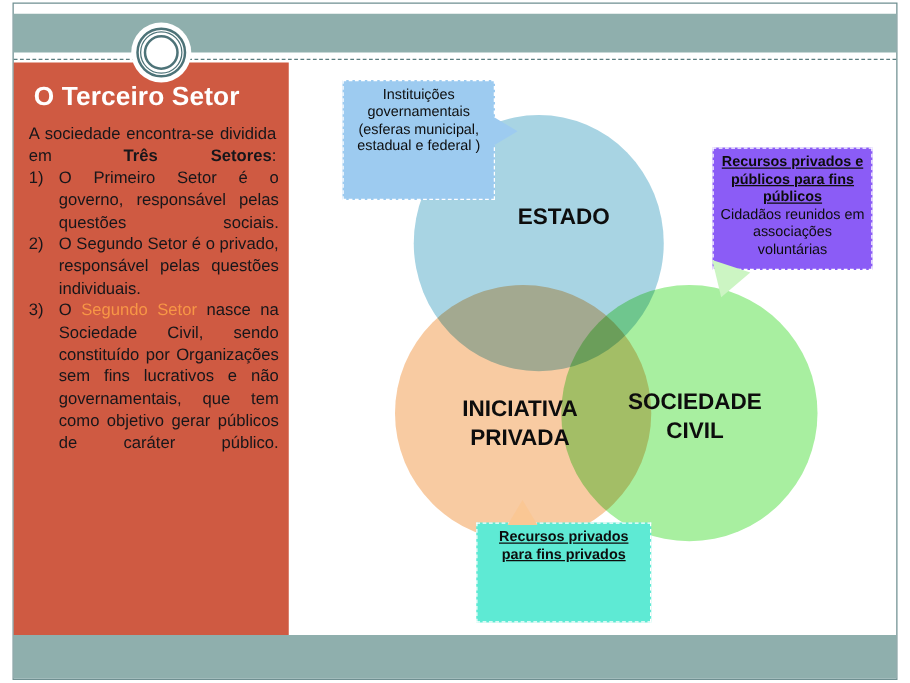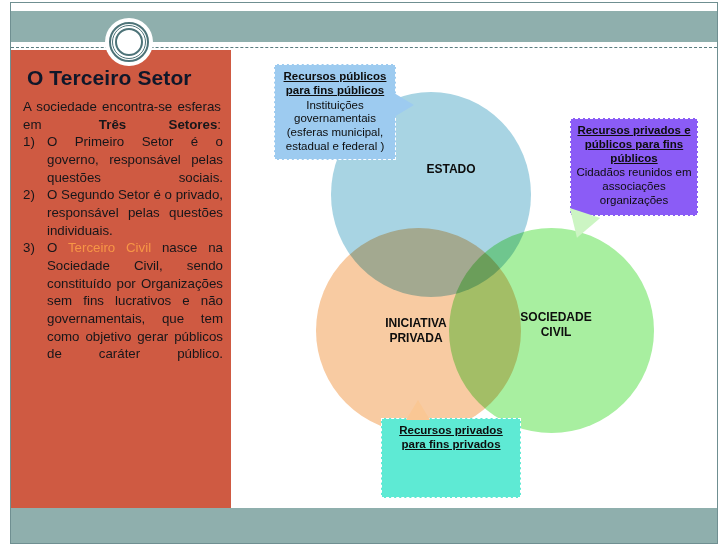--- a/index.html
+++ b/index.html
@@ -73,21 +73,21 @@
     left:11px;top:50px;
     width:220px;height:458px;
     background:#CF5A42;
     box-sizing:border-box;
     padding:10px 8px 0 10px;
   }
   .sidebar h1{
     margin:6px 0 8px 6px;
     font-size:21px;
     font-weight:bold;
-    color:#0f172a;
+    color:#ffffff;
     letter-spacing:.1px;
   }
   .sb-p{
     font-size:13.3px;
     color:#17161a;
     text-align:justify;
     text-align-last:justify;
     line-height:1.33;
     margin:0 2px 0 2px;
   }
@@ -127,21 +127,21 @@
   .c-privada{
     left:85px;top:178px;width:205px;height:205px;
     background:#F8CBA2;
   }
   .c-civil{
     left:218px;top:178px;width:205px;height:205px;
     background:#A8EFA0;
   }
   .venn-label{
     position:absolute;
-    font-size:12px;
+    font-size:18px;
     font-weight:bold;
     color:#0d0d0d;
     text-align:center;
     line-height:1.25;
     z-index:4;
   }
   .lbl-estado{left:160px;top:112px;width:120px;}
   .lbl-privada{left:110px;top:266px;width:150px;}
   .lbl-civil{left:250px;top:260px;width:150px;}
 
@@ -221,31 +221,31 @@
 
   <div class="ornament">
     <div class="ring1"></div>
     <div class="ring2"></div>
     <div class="ring3"></div>
   </div>
 
   <div class="sidebar">
     <h1>O Terceiro Setor</h1>
 
-    <p class="sb-p"><span>A sociedade encontra-se esferas em </span><b>Três Setores</b><span>:</span></p>
+    <p class="sb-p"><span>A sociedade encontra-se dividida em </span><b>Três Setores</b><span>:</span></p>
 
     <ul class="sb-list">
       <li class="sb-li">
         <span class="num">1)</span><span>O Primeiro Setor é o governo, responsável pelas questões sociais.</span>
       </li>
       <li class="sb-li">
         <span class="num">2)</span><span>O Segundo Setor é o privado, responsável pelas questões individuais.</span>
       </li>
       <li class="sb-li">
-        <span class="num">3)</span><span>O </span><span class="hl-orange">Terceiro Civil</span><span> nasce na Sociedade Civil, sendo constituído por Organizações sem fins lucrativos e não governamentais, que tem como objetivo gerar públicos de caráter público.</span>
+        <span class="num">3)</span><span>O </span><span class="hl-orange">Segundo Setor</span><span> nasce na Sociedade Civil, sendo constituído por Organizações sem fins lucrativos e não governamentais, que tem como objetivo gerar públicos de caráter público.</span>
       </li>
     </ul>
   </div>
 
   <div class="venn">
     <div class="circle c-estado"></div>
     <div class="circle c-privada"></div>
     <div class="circle c-civil"></div>
 
     <div class="venn-label lbl-estado">ESTADO</div>
@@ -255,28 +255,27 @@
       <div>PRIVADA</div>
     </div>
 
     <div class="venn-label lbl-civil">
       <div>SOCIEDADE</div>
       <div>CIVIL</div>
     </div>
   </div>
 
   <div class="callout co-blue">
-    <span class="hd">Recursos públicos para fins públicos</span>
     <span class="bd">Instituições governamentais (esferas municipal, estadual e federal )</span>
     <span class="tail"></span>
   </div>
 
   <div class="callout co-green">
     <span class="hd">Recursos privados e públicos para fins públicos</span>
-    <span class="bd">Cidadãos reunidos em associações organizações</span>
+    <span class="bd">Cidadãos reunidos em associações voluntárias</span>
     <span class="tail"></span>
   </div>
 
   <div class="callout co-orange">
     <span class="hd">Recursos privados para fins privados</span>
     <span class="tail"></span>
   </div>
 
 </div>
 

